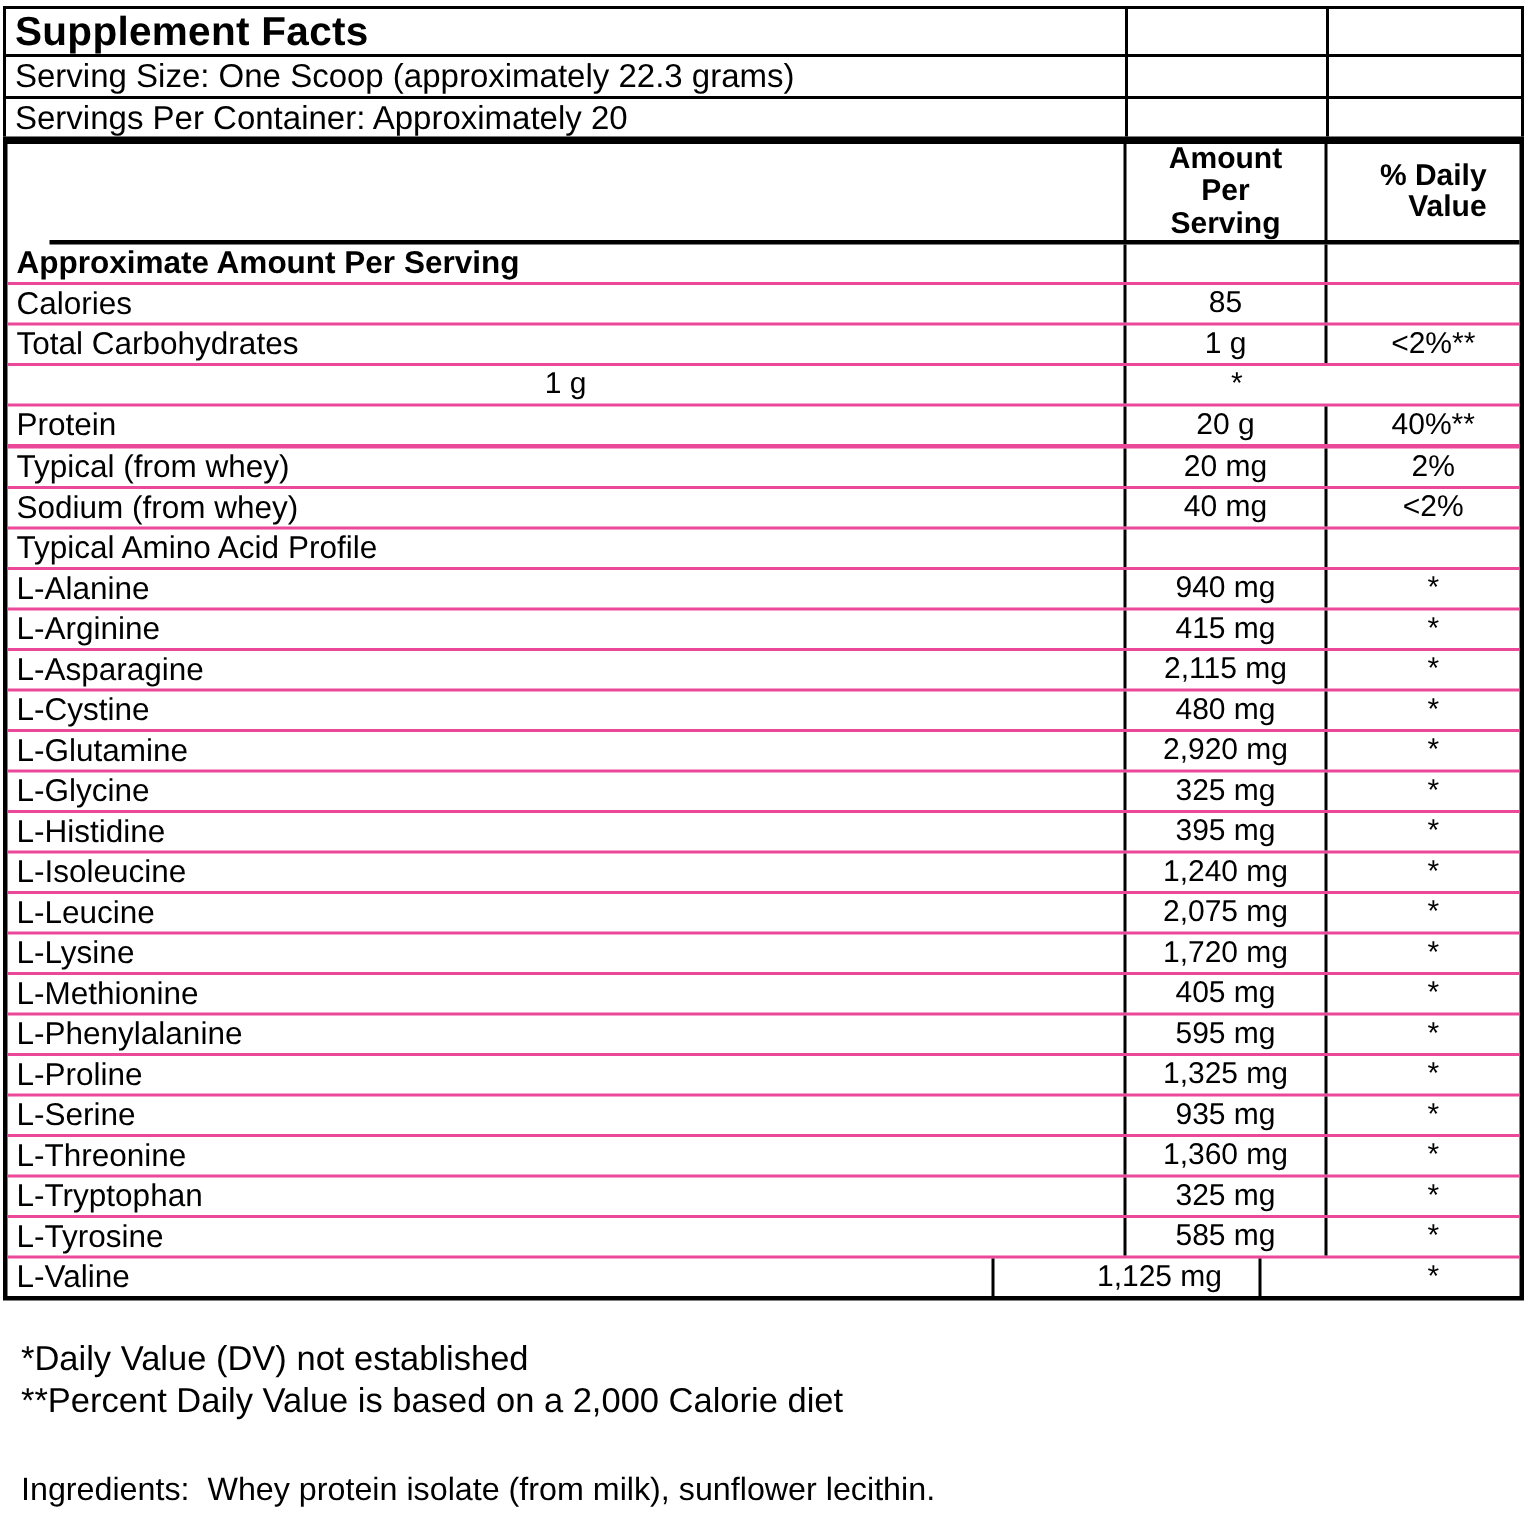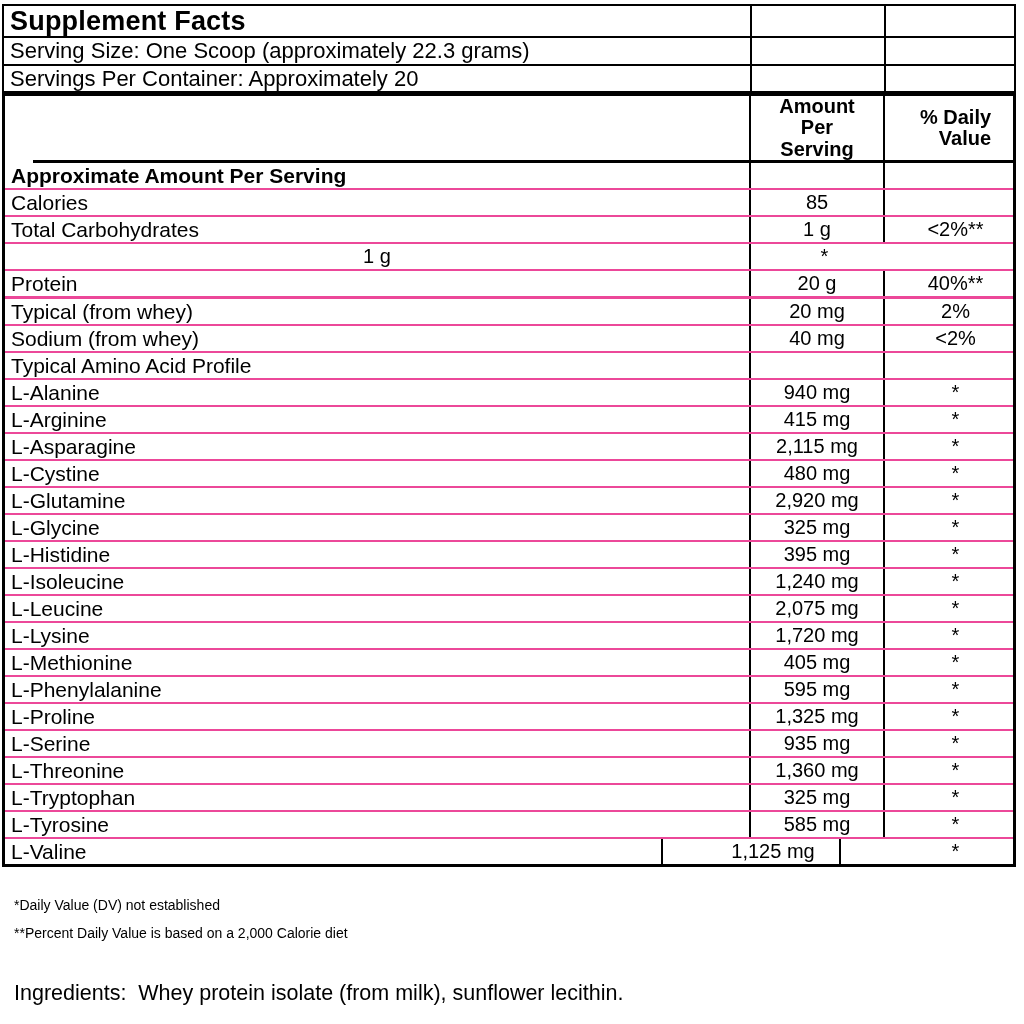--- a/index.html
+++ b/index.html
@@ -80,21 +80,21 @@
     font-size: 21px;
   }
   .bodyrow:last-child { border-bottom: none; gap: 44px; }
   .bodyrow.thick { border-bottom-width: 3px; }
   .bodyrow.bold .c1 { font-weight: bold; }
   .bodyrow.indent .c1 { padding-left: 44px; }
   .bodyrow .c2, .bodyrow .c3 { font-size: 20px; }
   
   .footnotes {
     margin: 24px 0 0 12px;
-    font-size: 14px;
+    font-size: 23px;
     line-height: 28px;
     white-space: pre-wrap;
   }
   .ingredients {
     margin: 34px 0 0 12px;
     font-size: 21.5px;
     white-space: pre-wrap;
   }
 </style>
 </head>

